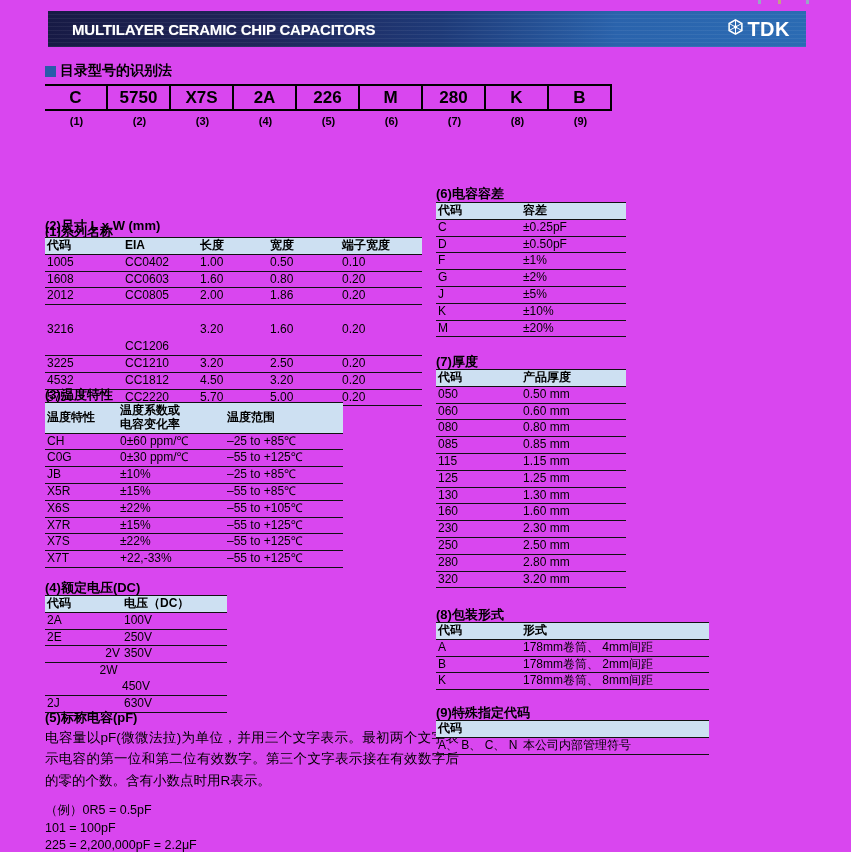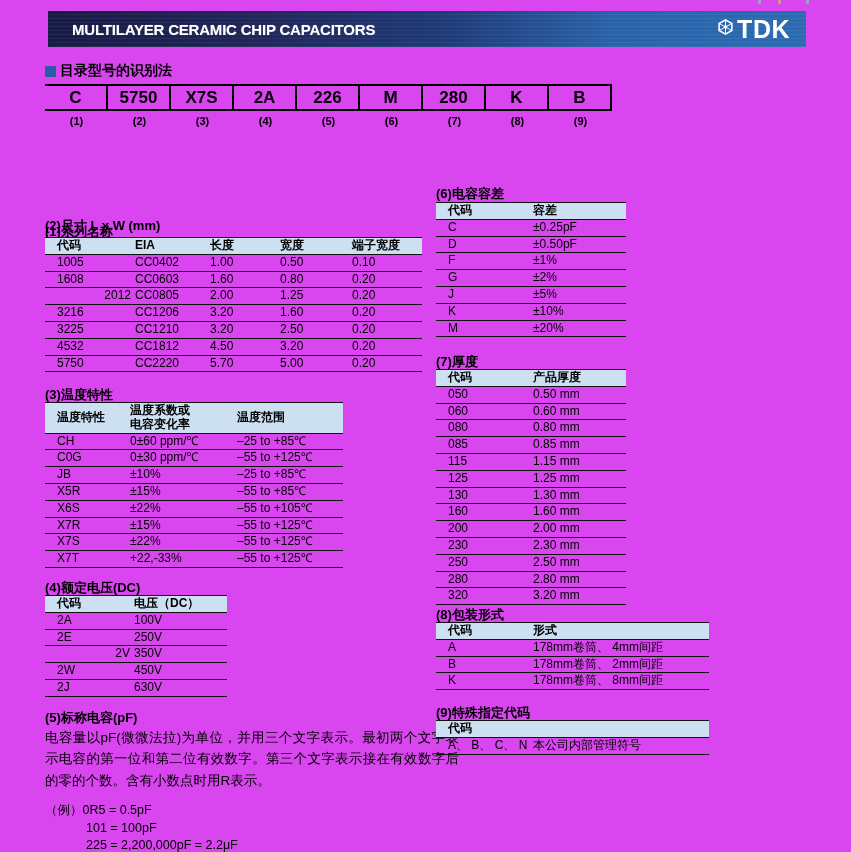--- a/index.html
+++ b/index.html
@@ -14,21 +14,21 @@
       repeating-linear-gradient(0deg, rgba(255,255,255,0.06) 0 1px, rgba(255,255,255,0) 1px 4px),
       linear-gradient(90deg,#171a45 0%,#20265a 28%,#1e3a78 52%,#2a63ac 75%,#2b6bb3 100%);
     display:flex; align-items:center;
   }
   .topbar-title {
     color:#fff; font-weight:bold; font-size:15px; letter-spacing:-0.2px;
     padding-left:24px; text-shadow:0 0 1px rgba(255,255,255,0.4);
   }
   .brand { position:absolute; right:16px; top:50%; transform:translateY(-50%);
     display:flex; align-items:center; gap:3px; }
-  .brand-text { color:#fff; font-weight:800; font-size:25px; letter-spacing:0.5px; }
+  .brand-text { color:#fff; font-weight:800; font-size:20px; letter-spacing:0.5px; }
 
   .corner-frag { position:absolute; top:0; right:36px; width:60px; height:5px; }
   .corner-frag i { position:absolute; top:0; width:3px; height:4px; display:block; }
   .corner-frag i:nth-child(1){ right:54px; background:#9aa7c4; }
   .corner-frag i:nth-child(2){ right:34px; background:#c4a08a; }
   .corner-frag i:nth-child(3){ right:6px;  background:#9aa7c4; }
 
   
   .heading { position:absolute; left:45px; top:62px; font-weight:bold; font-size:14px;
     display:flex; align-items:center; }
@@ -39,30 +39,30 @@
   .pn-boxes { display:flex; border-top:2px solid #000; border-bottom:2px solid #000; }
   .pn-cell { width:63px; height:23px; border-right:2px solid #000;
     display:flex; align-items:center; justify-content:center;
     font-weight:bold; font-size:17px; }
   .pn-labels { display:flex; margin-top:4px; }
   .pn-label { width:63px; text-align:center; font-weight:bold; font-size:11px; }
 
   
   .sec-title { position:absolute; font-weight:bold; font-size:13px; white-space:nowrap; }
   .tbl { position:absolute; }
-  .tr { display:flex; align-items:center; border-bottom:1px solid #111; min-height:15.6px;padding-left:10px; }
+  .tr { display:flex; align-items:center; border-bottom:1px solid #111; min-height:15.6px; }
   .tr.head { background:#cde0f2; border-top:1.5px solid #111; border-bottom:1.5px solid #111; font-weight:bold; }
   .th, .td { padding:1px 2px; font-size:12px; line-height:1.15; white-space:pre-line; }
   .th:last-child, .td:last-child { flex:1; }
 
   
   .para { position:absolute; left:45px; top:727px; width:414px; font-size:13.5px; line-height:21.3px;
     text-align:justify; }
   .examples { position:absolute; left:45px; top:802px; font-size:12.5px; line-height:17.5px; }
-  .ex-indent { margin-left:41px; }
+  .ex-indent { }
 </style>
 </head>
 <body>
 
 <div class="page">
 
   <div class="corner-frag">
       <i></i>
       <i></i>
       <i></i>
@@ -131,29 +131,29 @@
         <div class="td">0.10</div>
       </div>
       <div class="tr" style="min-height: 16px;">
         <div class="td" style="width: 78px;">1608</div>
         <div class="td" style="width: 75px;">CC0603</div>
         <div class="td" style="width: 70px;">1.60</div>
         <div class="td" style="width: 72px;">0.80</div>
         <div class="td">0.20</div>
       </div>
       <div class="tr" style="min-height: 16px;">
-        <div class="td" style="width: 78px; text-align: right;">2012</div>
+        <div class="td" style="width: 78px;">2012</div>
         <div class="td" style="width: 75px;">CC0805</div>
         <div class="td" style="width: 70px;">2.00</div>
-        <div class="td" style="width: 72px;">1.25</div>
+        <div class="td" style="width: 72px;">1.86</div>
         <div class="td">0.20</div>
       </div>
       <div class="tr" style="min-height: 16px;">
         <div class="td" style="width: 78px;">3216</div>
-        <div class="td" style="width: 75px;">CC1206</div>
+        <div class="td" style="width: 75px; margin-top: 34px;">CC1206</div>
         <div class="td" style="width: 70px;">3.20</div>
         <div class="td" style="width: 72px;">1.60</div>
         <div class="td">0.20</div>
       </div>
       <div class="tr" style="min-height: 16px;">
         <div class="td" style="width: 78px;">3225</div>
         <div class="td" style="width: 75px;">CC1210</div>
         <div class="td" style="width: 70px;">3.20</div>
         <div class="td" style="width: 72px;">2.50</div>
         <div class="td">0.20</div>
@@ -235,21 +235,21 @@
         <div class="td">100V</div>
       </div>
       <div class="tr" style="min-height: 16px;">
         <div class="td" style="width: 77px;">2E</div>
         <div class="td">250V</div>
       </div>
       <div class="tr" style="min-height: 16px;">
         <div class="td" style="width: 77px; text-align: right;">2V</div>
         <div class="td">350V</div>
       </div>
-      <div class="tr" style="min-height: 16px;">
+      <div class="tr" style="min-height: 16px; flex-direction: column;">
         <div class="td" style="width: 77px;">2W</div>
         <div class="td">450V</div>
       </div>
       <div class="tr" style="min-height: 16px;">
         <div class="td" style="width: 77px;">2J</div>
         <div class="td">630V</div>
       </div>
     </div>
 
   <div class="sec-title" style="left:45px; top:709px;">(5)标称电容(pF)</div>
@@ -328,24 +328,20 @@
       </div>
       <div class="tr" style="min-height: 15.4px;">
         <div class="td" style="width: 85px;">130</div>
         <div class="td">1.30 mm</div>
       </div>
       <div class="tr" style="min-height: 15.4px;">
         <div class="td" style="width: 85px;">160</div>
         <div class="td">1.60 mm</div>
       </div>
       <div class="tr" style="min-height: 15.4px;">
-        <div class="td" style="width: 85px;">200</div>
-        <div class="td">2.00 mm</div>
-      </div>
-      <div class="tr" style="min-height: 15.4px;">
         <div class="td" style="width: 85px;">230</div>
         <div class="td">2.30 mm</div>
       </div>
       <div class="tr" style="min-height: 15.4px;">
         <div class="td" style="width: 85px;">250</div>
         <div class="td">2.50 mm</div>
       </div>
       <div class="tr" style="min-height: 15.4px;">
         <div class="td" style="width: 85px;">280</div>
         <div class="td">2.80 mm</div>

